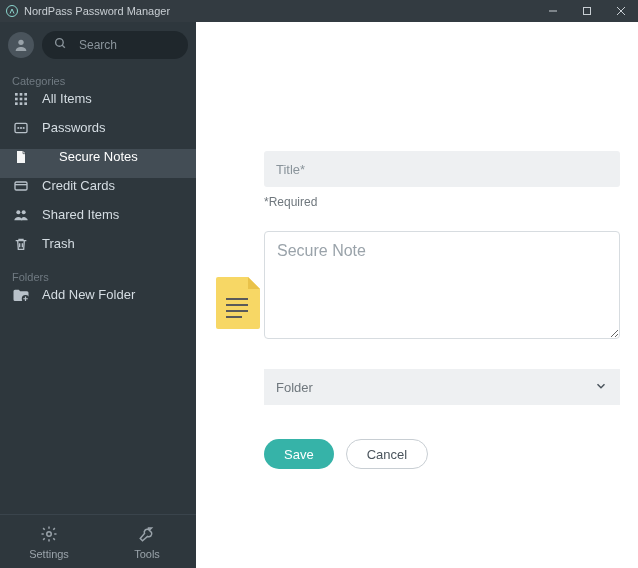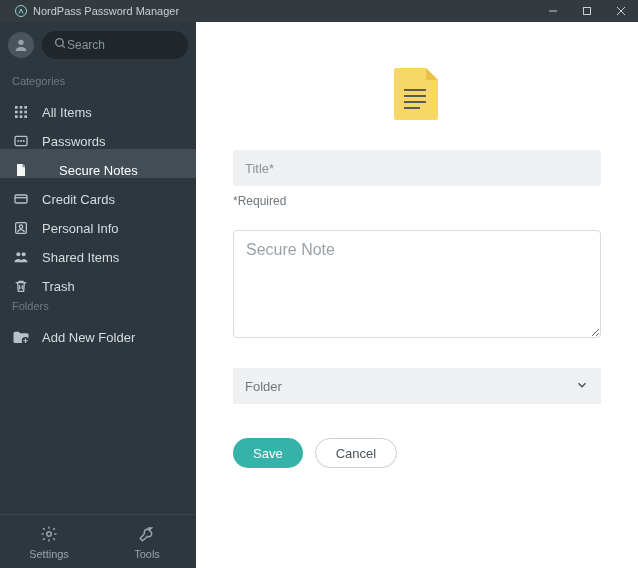--- a/index.html
+++ b/index.html
@@ -8,21 +8,21 @@
     width: 638px; height: 568px;
     background: #fff;
     overflow: hidden;
   }
   .titlebar {
     height: 22px;
     background: #333b41;
     display: flex; align-items: center;
     color: #c8ced3;
     font-size: 11px;
-    padding-left: 15px;
+    padding-left: 6px;
     position: relative;
   }
   .titlebar .appicon { width: 12px; height: 12px; margin-right: 6px; display:flex;align-items:center;justify-content:center;}
   .titlebar .title { flex: 1; }
   .titlebar .winbtns { display: flex; }
   .titlebar .winbtn { width: 34px; height: 22px; display:flex;align-items:center;justify-content:center; color:#c8ced3;}
   .titlebar .winbtn svg { width:10px; height:10px; }
 
   .app { display: flex; height: calc(100% - 22px); }
 
@@ -41,34 +41,34 @@
     width: 26px; height: 26px; border-radius: 50%;
     background: #4a545c;
     display:flex;align-items:center;justify-content:center;
   }
   .searchwrap {
     flex:1;
     background: #1f272c;
     border-radius: 16px;
     height: 28px;
     display:flex; align-items:center;
-    padding: 12px 12px; gap:0;
+    padding: 12px 12px; gap:12px;
     color:#8a949b;
   }
   .searchwrap input {
     background: transparent; border: none; outline: none;
     color: #cfd6db; font-size: 12px; width: 100%;
   }
   .searchwrap input::placeholder { color:#8a949b; }
 
   .section-label { font-size: 11px; color:#707a82; padding: 6px 12px 4px 12px; }
 
   .navlist { list-style:none; }
   .navitem {
-    display:flex; align-items:flex-end; gap:12px;
+    display:flex; align-items:flex-start; gap:12px;
     height: 29px; padding: 0 12px;
     color:#d5dde3; font-size: 13px;
     cursor:pointer;
   }
   .navitem .nicon { width:18px; display:flex;align-items:center;justify-content:center; color:#b8c1c9;}
   .navitem.active { background:#434d55; color:#fff;gap:29px; }
   .navitem.active .nicon { color:#fff; }
 
   .sidebar-bottom {
     margin-top:auto;
@@ -77,21 +77,21 @@
   }
   .sbbtn {
     flex:1; padding:10px 0 8px 0;
     display:flex; flex-direction:column; align-items:center; gap:3px;
     color:#9aa3aa; font-size:11px; cursor:pointer;
   }
 
   .main {
     flex:1; background:#fff;
     padding: 30px 18px 0 18px;
-    display:flex; flex-direction:column; align-items:center;
+    display:flex; flex-direction:row; align-items:center;
     overflow:auto;
   }
   .noteicon-wrap { margin-top: 14px; margin-bottom: 26px; }
 
   .form { width: 100%; max-width: 368px; }
   .tinput {
     width:100%; height:36px; background:#eef0f2;
     border:none; border-radius:3px; padding:0 12px;
     font-size:13px; color:#555; outline:none;
   }
@@ -216,30 +216,20 @@
         <span class="nicon">
             <svg width="16" height="16" viewBox="0 0 24 24" fill="none" stroke="currentColor" stroke-width="2">
               <rect x="3" y="6" width="18" height="12" rx="2"></rect>
               <line x1="3" y1="10" x2="21" y2="10"></line>
             </svg>
           </span>
         <span>Credit Cards</span>
       </li>
       <li class="navitem">
         <span class="nicon">
-            <svg width="16" height="16" viewBox="0 0 24 24" fill="none" stroke="currentColor" stroke-width="2">
-              <rect x="4" y="4" width="16" height="16" rx="2"></rect>
-              <circle cx="12" cy="10" r="2.5"></circle>
-              <path d="M7 18c1-3 3-3.5 5-3.5s4 .5 5 3.5"></path>
-            </svg>
-          </span>
-        <span>Personal Info</span>
-      </li>
-      <li class="navitem">
-        <span class="nicon">
             <svg width="16" height="16" viewBox="0 0 24 24" fill="currentColor">
               <circle cx="8" cy="8" r="3"></circle>
               <circle cx="16" cy="8" r="3"></circle>
               <path d="M2 20c0-3 3-5 6-5s6 2 6 5"></path>
               <path d="M12 20c0-3 2-5 4-5s6 2 6 5"></path>
             </svg>
           </span>
         <span>Shared Items</span>
       </li>
       <li class="navitem">

